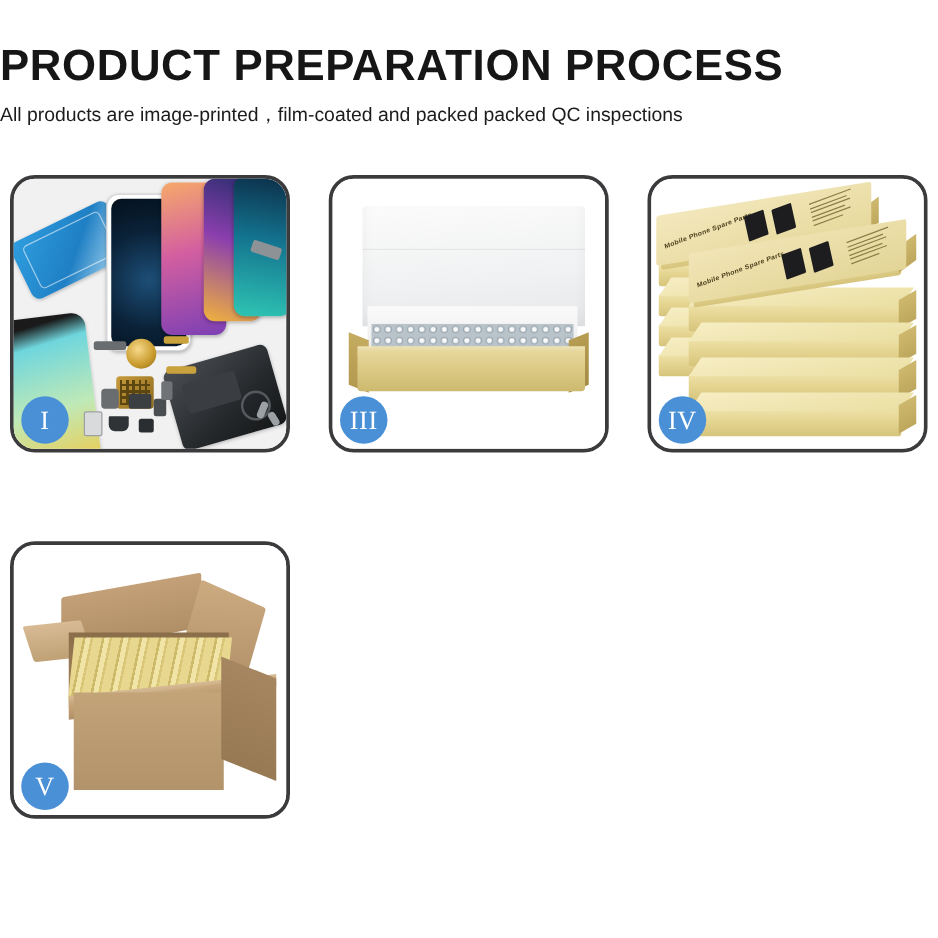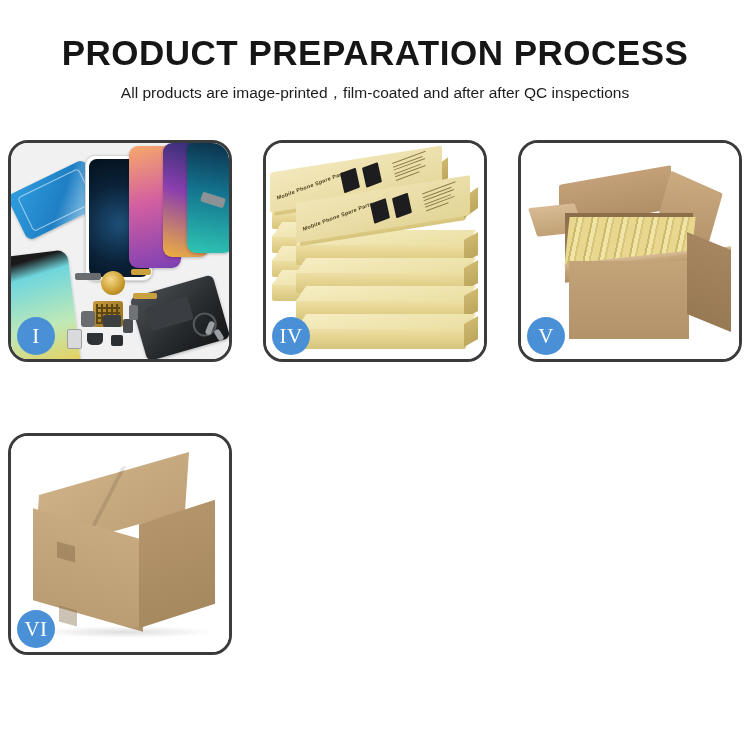--- a/index.html
+++ b/index.html
@@ -13,21 +13,21 @@
     font-family: "Liberation Sans", sans-serif;
     overflow: hidden;
     position: relative;
   }
 
   
   .header {
     position: absolute;
     top: 0; left: 0;
     width: 750px;
-    text-align: center;
+    text-align: left;
   }
   .title {
     margin: 0;
     padding-top: 32px;
     font-size: 35px;
     line-height: 42px;
     font-weight: bold;
     letter-spacing: 0.5px;
     color: #161616;
     font-family: "Liberation Sans", sans-serif;
@@ -380,21 +380,21 @@
   .c6-shadow{
     position:absolute; left:22px; bottom:14px; width:184px; height:12px;
     background: radial-gradient(ellipse at center, rgba(0,0,0,.13) 0%, rgba(0,0,0,0) 70%);
   }
 </style>
 </head>
 <body>
 
 <div class="header">
   <h1 class="title">PRODUCT PREPARATION PROCESS</h1>
-  <p class="subtitle">All products are image-printed，film-coated and after after QC inspections</p>
+  <p class="subtitle">All products are image-printed，film-coated and packed packed QC inspections</p>
 </div>
 
 <div class="grid">
 
   <div class="card">
     <div class="card-inner">
       <div class="photo p1">
         <div class="phone ph-a"></div>
         <div class="phone ph-b">
             <span></span>
@@ -420,20 +420,34 @@
         <div class="part" style="left:118px;top:162px;width:9px;height:15px;background:#6f7376;"></div>
         <div class="part" style="left:196px;top:178px;width:6px;height:14px;background:#9aa0a4;border-radius:3px;transform:rotate(22deg);"></div>
         <div class="part" style="left:205px;top:186px;width:6px;height:12px;background:#9aa0a4;border-radius:3px;transform:rotate(-32deg);"></div>
         <div class="part" style="left:190px;top:52px;width:24px;height:10px;background:#8d9296;border-radius:2px;transform:rotate(18deg);"></div>
       </div>
     </div>
     <div class="badge">I</div>
   </div>
 
 
+  <div class="card">
+    <div class="card-inner">
+      <div class="photo bg-white">
+        <div class="p3-lid"></div>
+        <div class="p3-foam"></div>
+        <div class="p3-bubbles"></div>
+        <div class="p3-side-l"></div>
+        <div class="p3-side-r"></div>
+        <div class="p3-rim"></div>
+        <div class="p3-front"></div>
+      </div>
+    </div>
+    <div class="badge">III</div>
+  </div>
 
   <div class="card">
     <div class="card-inner">
       <div class="photo bg-white">
         <div class="stack">
 
           <div class="sbox" style="left:6px;top:68px;width:118px;height:18px;">
               <div class="top"></div>
             </div>
           <div class="sbox" style="left:6px;top:92px;width:118px;height:18px;">
@@ -513,27 +527,14 @@
         <div class="c5-goods"></div>
         <div class="c5-liprim"></div>
         <div class="c5-flap-front"></div>
         <div class="c5-front"></div>
         <div class="c5-rightface"></div>
       </div>
     </div>
     <div class="badge">V</div>
   </div>
 
-  <div class="card">
-    <div class="card-inner">
-      <div class="photo bg-white">
-        <div class="c6-top"></div>
-        <div class="c6-left"></div>
-        <div class="c6-right"></div>
-        <div class="c6-tab1"></div>
-        <div class="c6-tab2"></div>
-        <div class="c6-shadow"></div>
-      </div>
-    </div>
-    <div class="badge">VI</div>
-  </div>
 
 </div>
 
 </body></html>

